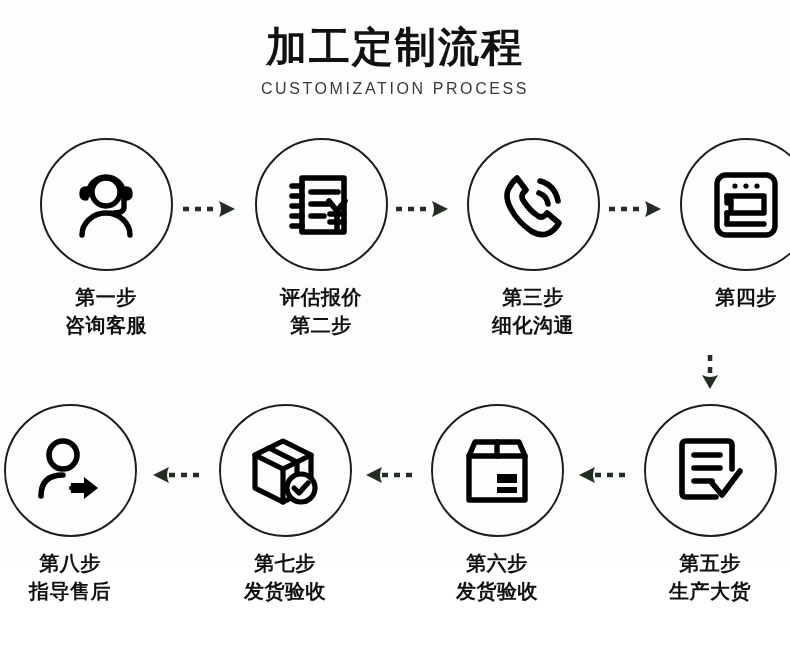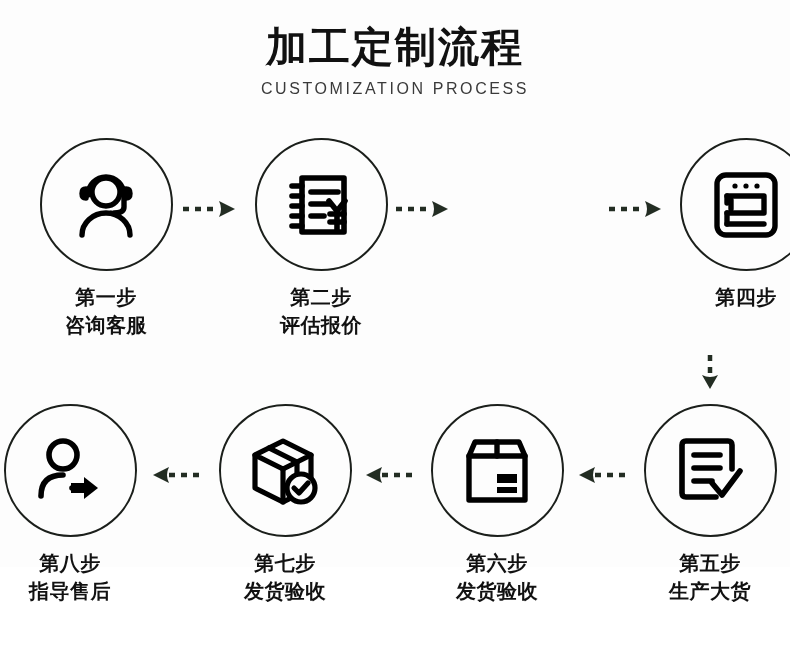--- a/index.html
+++ b/index.html
@@ -169,32 +169,47 @@
             <line x1="29" y1="38" x2="48" y2="38"></line>
             <line x1="29" y1="50" x2="42" y2="50"></line>
             <path d="M47 35 L55 45 L63 35"></path>
             <line x1="48" y1="48" x2="62" y2="48"></line>
             <line x1="48" y1="56" x2="62" y2="56"></line>
             <line x1="55" y1="45" x2="55" y2="64"></line>
           </g>
         </svg>
       </div>
       <div class="labels">
+        <span class="label-line">评估报价</span>
         <span class="label-line">第二步</span>
-        <span class="label-line">评估报价</span>
       </div>
     </div>
 
     <div class="conn conn-b">
       <svg width="62" height="22" viewBox="0 0 62 22">
         <line x1="2" y1="11" x2="38" y2="11" stroke="#232d23" stroke-width="4.5" stroke-dasharray="6 6"></line>
         <path d="M38 3 L54 11 L38 19 Q42 11 38 3 Z" fill="#232d23"></path>
       </svg>
     </div>
 
+    <div class="step step-c3">
+      <div class="circle">
+        <svg width="80" height="80" viewBox="0 0 80 80">
+          <g fill="none" stroke="#000000" stroke-width="5.6" stroke-linecap="round" stroke-linejoin="round">
+            <path d="M24 13 Q18 18 15 25 Q12 33 18 44 Q25 57 38 66 Q48 72 56 68 Q62 65 66 58 L54 48 Q50 54 45 51 Q36 45 30 35 Q27 30 33 25 Z"></path>
+            <path d="M47 16 Q62 20 65 36"></path>
+            <path d="M46 28 Q54 31 55 39"></path>
+          </g>
+        </svg>
+      </div>
+      <div class="labels">
+        <span class="label-line">第三步</span>
+        <span class="label-line">细化沟通</span>
+      </div>
+    </div>
 
     <div class="conn conn-c">
       <svg width="62" height="22" viewBox="0 0 62 22">
         <line x1="2" y1="11" x2="38" y2="11" stroke="#232d23" stroke-width="4.5" stroke-dasharray="6 6"></line>
         <path d="M38 3 L54 11 L38 19 Q42 11 38 3 Z" fill="#232d23"></path>
       </svg>
     </div>
 
     <div class="step step-c4">
       <div class="circle">

